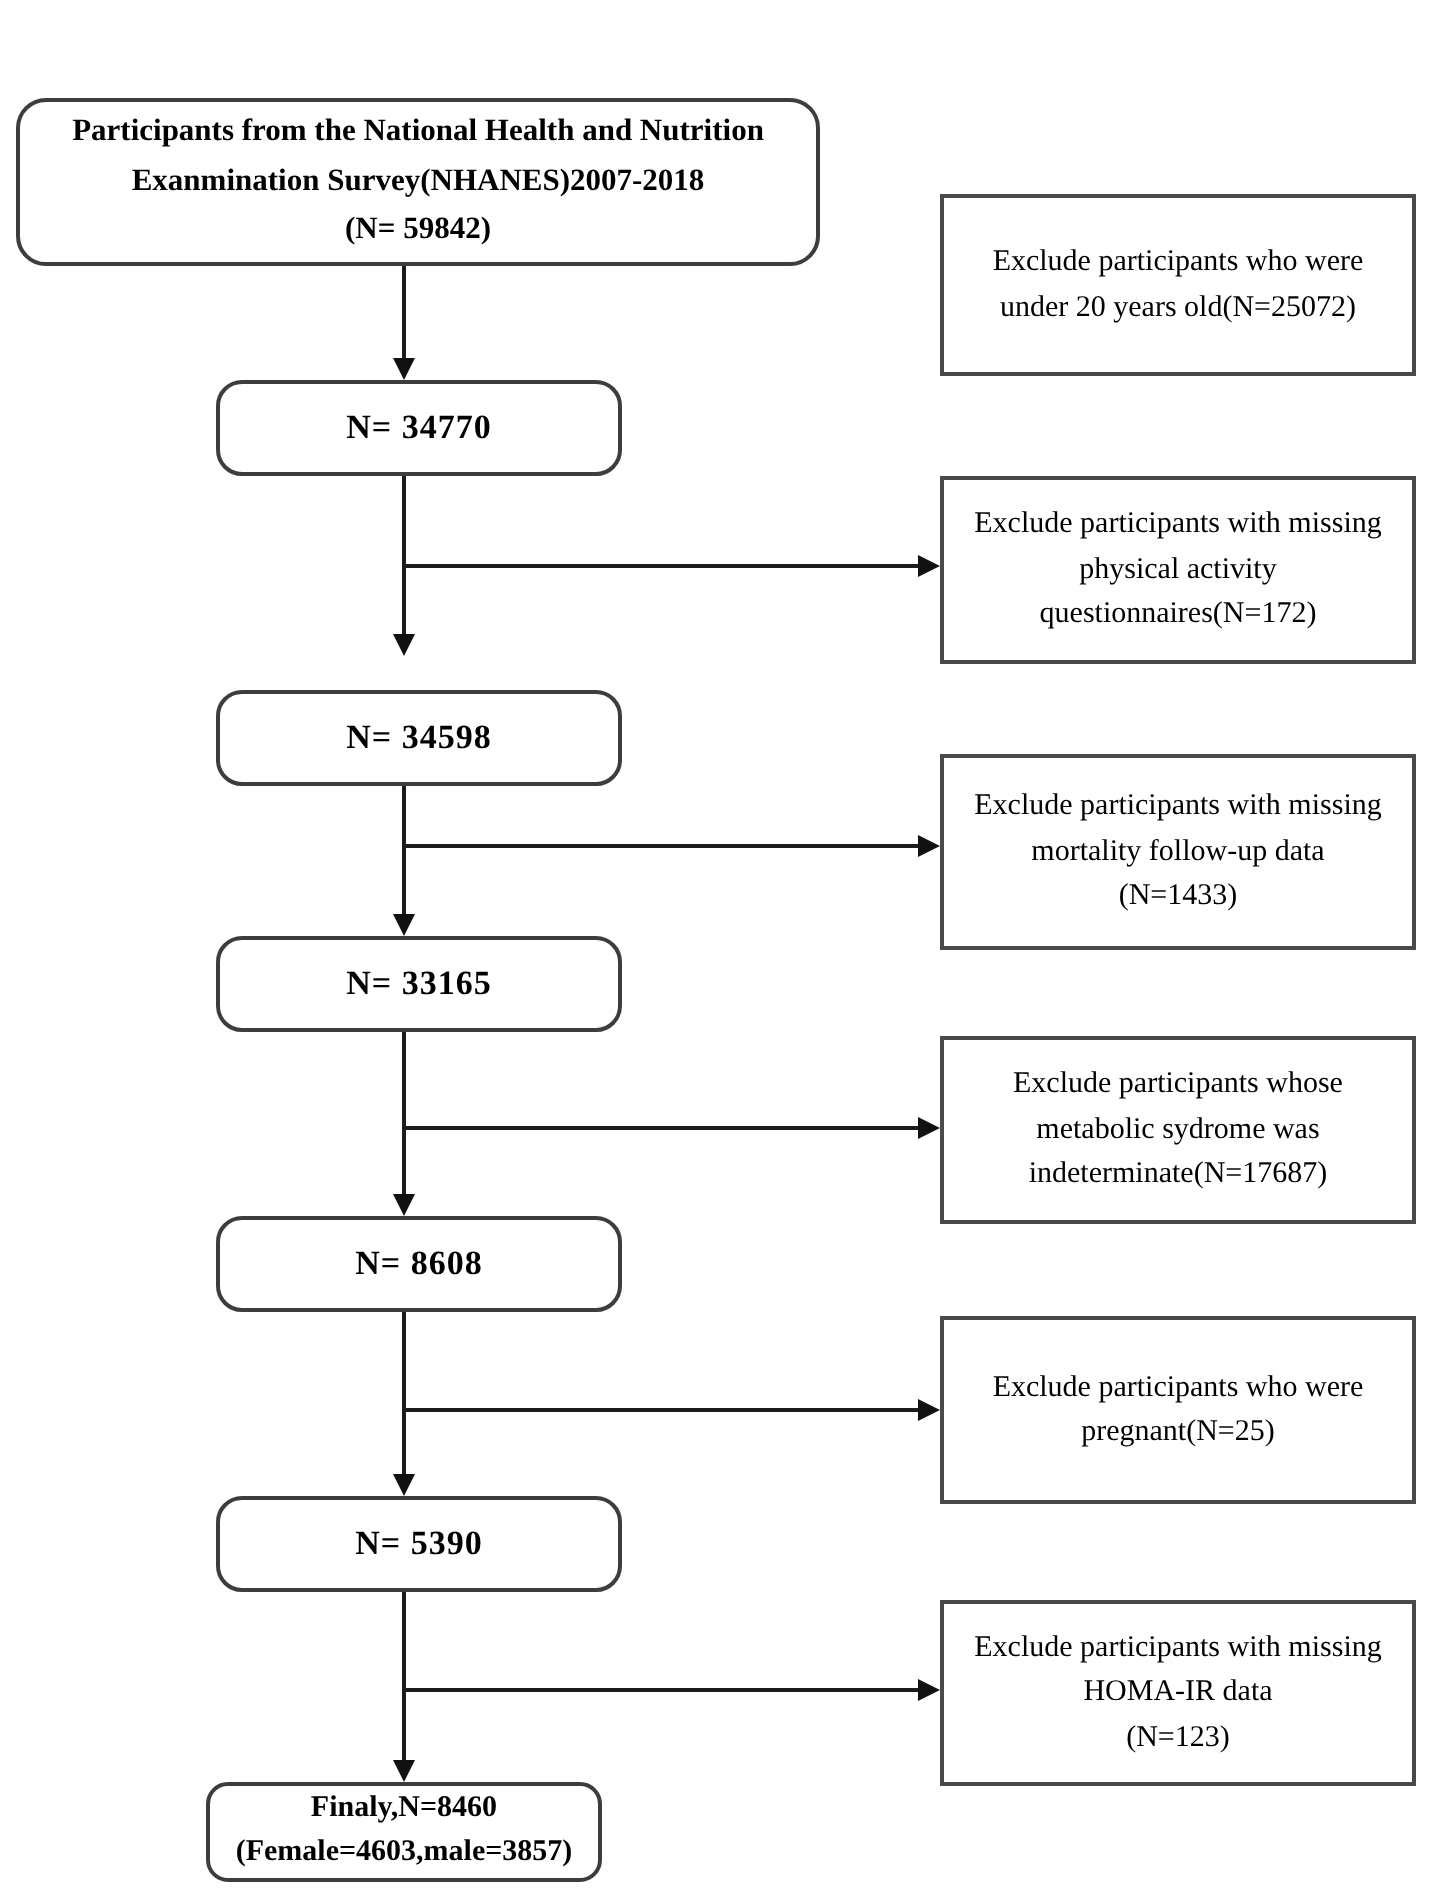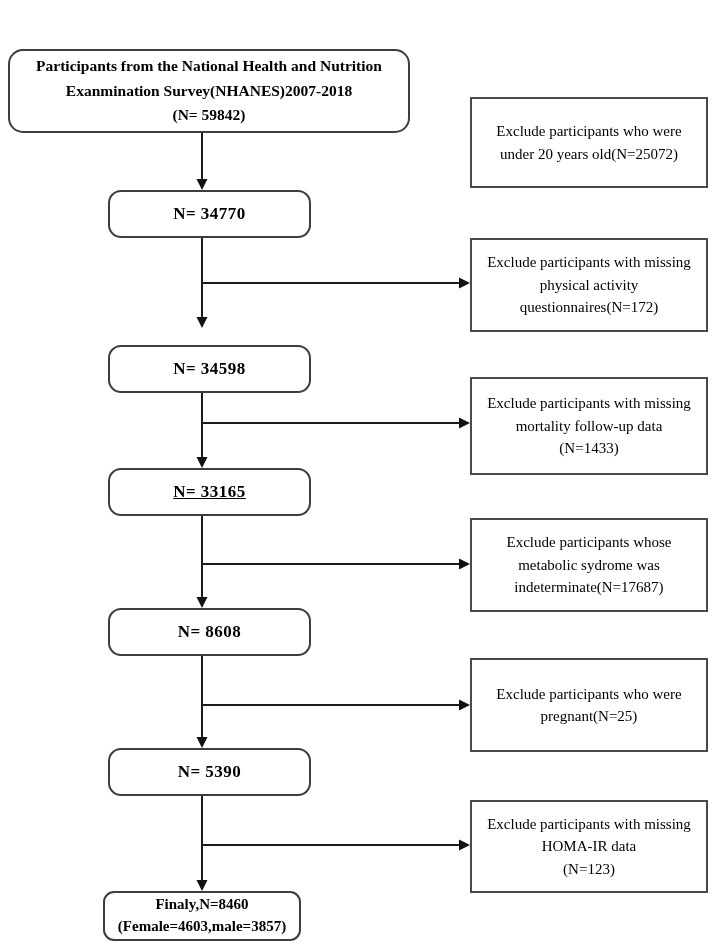--- a/index.html
+++ b/index.html
@@ -57,21 +57,21 @@
   .source-box {
     left: 8px;   top: 8px;   width: 402px; height: 84px;
     font-size: 15.5px; line-height: 1.58; border-radius: 15px; margin-top: 41px;
   }
   .n-box {
     left: 108px; width: 203px; height: 48px;
     font-size: 17px; letter-spacing: 0.5px;
   }
   .n-box-0 { top: 190px; }
   .n-box-1 { top: 328px; margin-top: 17px; }
-  .n-box-2 { top: 468px; text-decoration: underline; }
+  .n-box-2 { top: 468px; }
   .n-box-3 { top: 608px; }
   .n-box-4 { top: 748px; }
   .final-box {
     left: 103px; top: 891px; width: 198px; height: 50px;
     font-size: 15px; line-height: 1.45; border-radius: 11px;
   }
   .excl-box { left: 470px; width: 238px; text-align: center; }
   .excl-box-0 { top: 97px;  height: 91px; }
   .excl-box-1 { top: 238px; height: 94px; }
   .excl-box-2 { top: 377px; height: 98px; }

